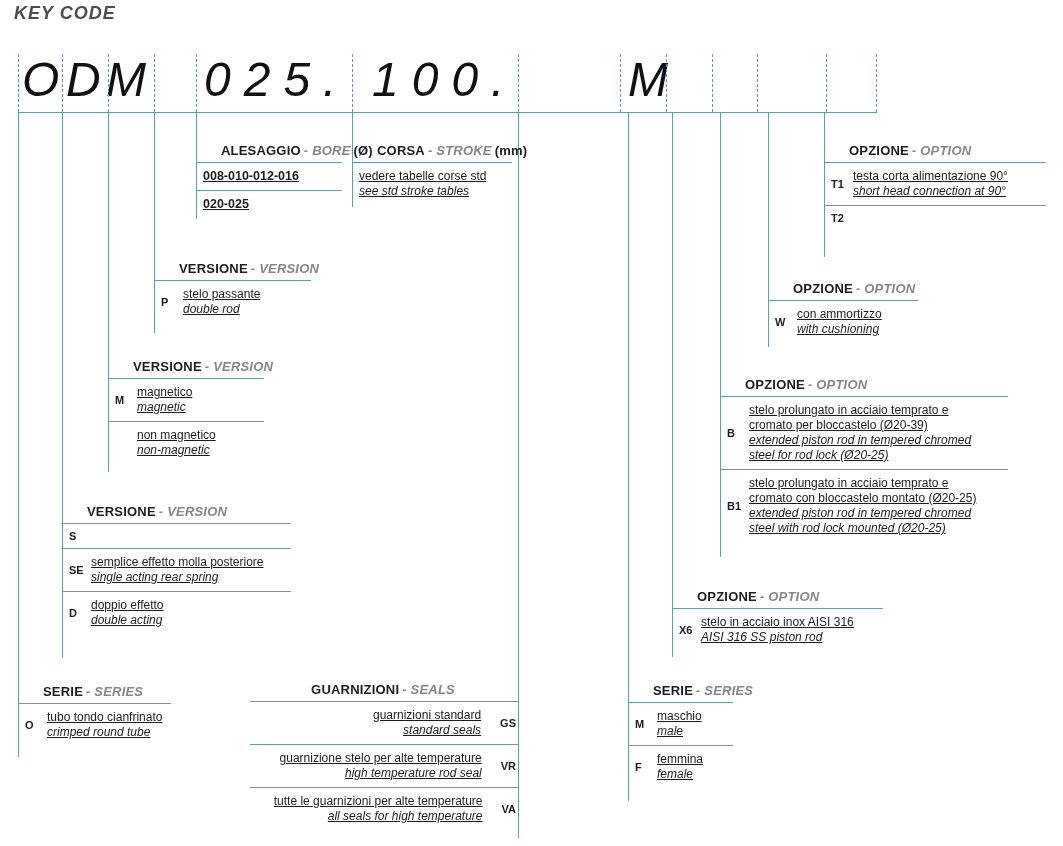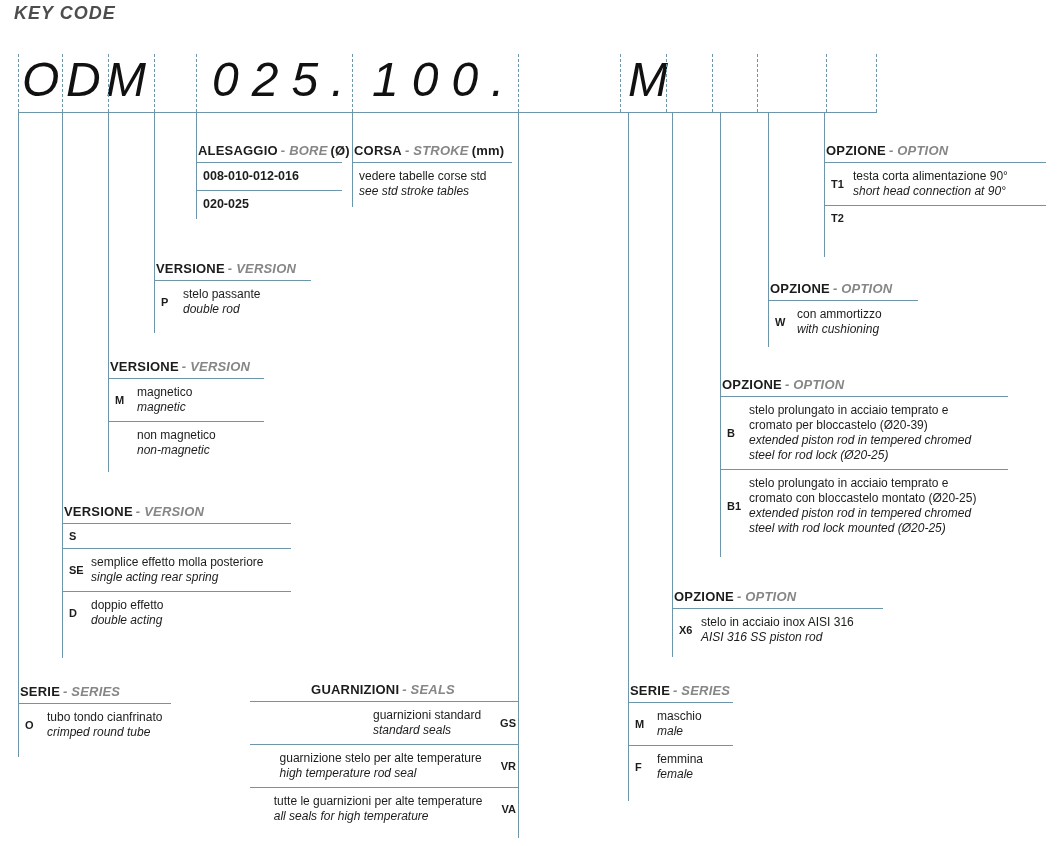--- a/index.html
+++ b/index.html
@@ -14,50 +14,50 @@
   .seg{position:absolute;top:54px;font-size:48px;font-style:italic;line-height:52px;
        letter-spacing:13px;color:#111;white-space:nowrap;}
   
   .vdash{position:absolute;top:54px;height:58px;width:0;border-left:1px dashed #6e96ab;}
   
   .rail{position:absolute;left:18px;top:112px;width:859px;height:1px;background:#6e96ab;}
   
   .vline{position:absolute;top:112px;width:1px;background:#6e96ab;}
   
   .box{position:absolute;}
-  .hdr{font-size:13px;font-weight:bold;padding:3px 0 4px 2px;border-bottom:1px solid #6e96ab;
+  .hdr{font-size:13px;font-weight:bold;padding:3px 0 4px 25px;border-bottom:1px solid #6e96ab;
        letter-spacing:.2px;white-space:nowrap;}
   .hdr .hen{font-style:italic;color:#868686;margin-left:3px;}
   .hdr .hsuf{margin-left:3px;}
   .row{display:flex;align-items:center;gap:7px;padding:6px 0 6px 7px;}
   .row + .row{border-top:1px solid #6e96ab;}
   .rowcode{font-weight:bold;font-size:11px;min-width:15px;flex:0 0 auto;}
   .lines{flex:0 0 auto;}
-  .ln{font-size:12px;line-height:15px;white-space:nowrap;}
+  .ln{font-size:12px;line-height:15px;white-space:nowrap;text-decoration:underline;}
   .ln.en{font-style:italic;}
   .ln.b{font-weight:bold;font-size:12.5px;}
   
   .box-seals .hdr{text-align:center;padding:3px 2px 4px 0;}
   .box-seals .row{justify-content:flex-end;padding:6px 2px 6px 0;}
   .box-seals .rowcode{order:2;min-width:0;margin-left:12px;}
-  .box-seals .lines{}
+  .box-seals .lines{text-align:right;}
   .box-seals .row{border-top:none;border-bottom:1px solid #6e96ab;}
   .box-seals .row:last-child{border-bottom:none;}
 </style>
 </head>
 <body>
 
 <div class="canvas">
 
   <div class="title">KEY CODE</div>
 
   <div class="seg" style="left:22px">O</div>
   <div class="seg" style="left:66px">D</div>
   <div class="seg" style="left:106px">M</div>
-  <div class="seg" style="left:212px">025.</div>
+  <div class="seg" style="left:204px">025.</div>
   <div class="seg" style="left:372px">100.</div>
   <div class="seg" style="left:628px">M</div>
 
   <div class="vdash" style="left:18px"></div>
   <div class="vdash" style="left:62px"></div>
   <div class="vdash" style="left:108px"></div>
   <div class="vdash" style="left:154px"></div>
   <div class="vdash" style="left:196px"></div>
   <div class="vdash" style="left:352px"></div>
   <div class="vdash" style="left:518px"></div>

